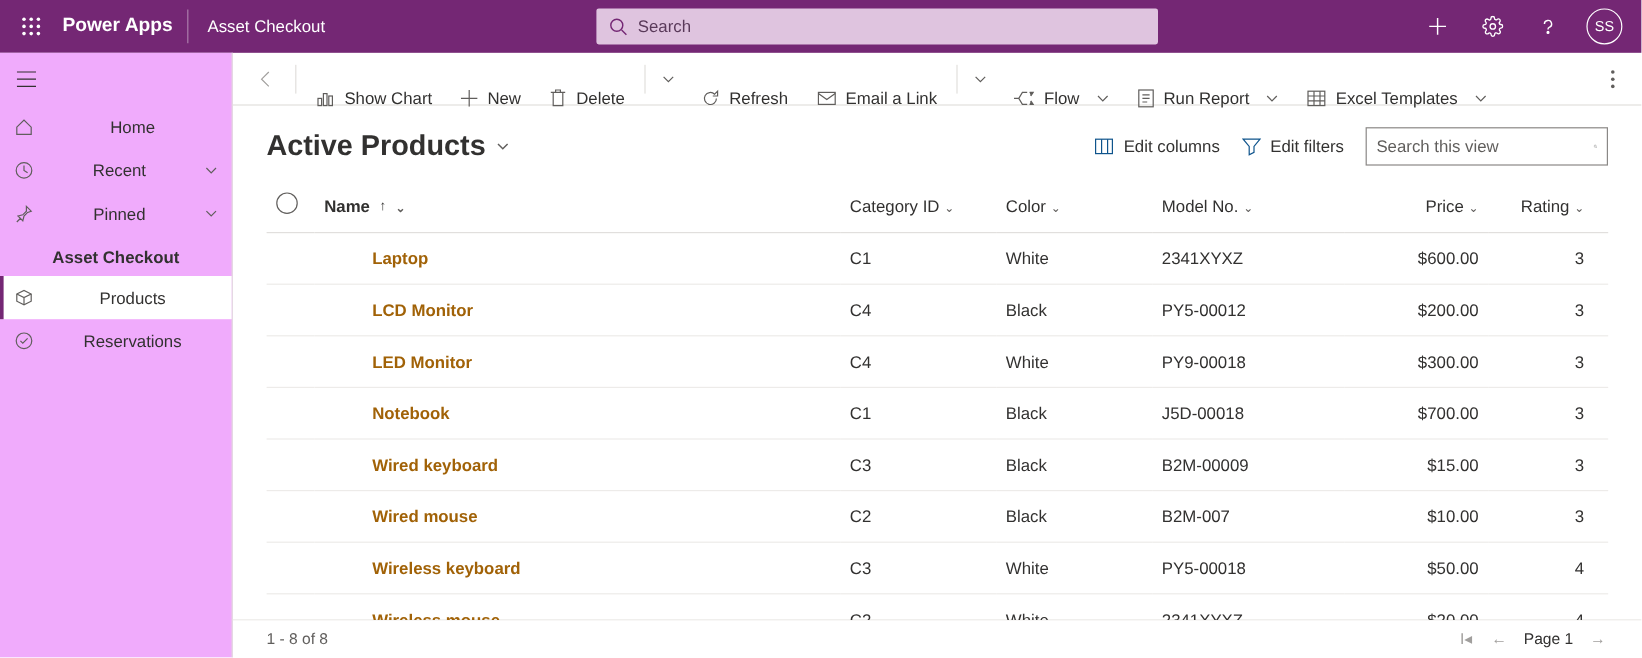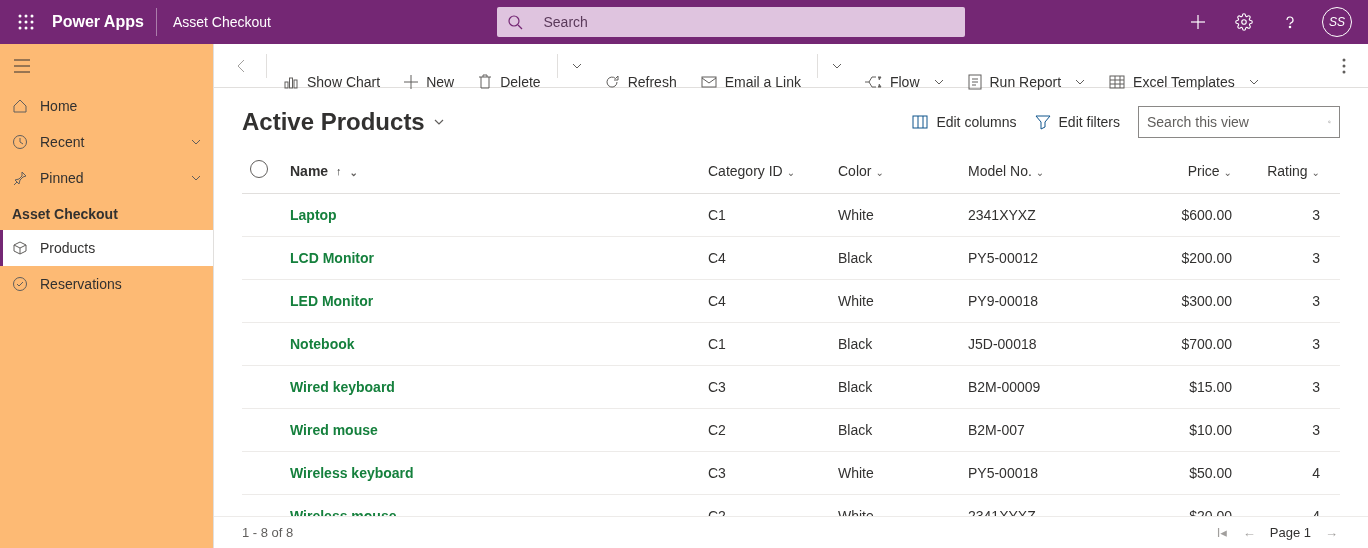--- a/index.html
+++ b/index.html
@@ -5,29 +5,29 @@
     * { margin: 0; padding: 0; box-sizing: border-box; font-family: "Segoe UI", -apple-system, sans-serif; }
     body { width: 1368px; height: 548px; overflow: hidden; background: #fff; color: #323130; font-size: 14px; }
 
     
     .topbar { height: 44px; background: #742774; color: #fff; display: flex; align-items: center; padding: 0 4px; }
     .waffle { width: 44px; display: flex; align-items: center; justify-content: center; cursor: pointer; }
     .brand { font-weight: 600; font-size: 16px; padding: 0 12px 0 4px; }
     .app-name { font-size: 14px; padding: 0 16px; border-left: 1px solid rgba(255,255,255,0.4); height: 28px; display: flex; align-items: center; }
     .search-wrap { flex: 1; display: flex; justify-content: center; }
     .search-box { width: 468px; height: 30px; background: #dfc4df; border-radius: 2px; display: flex; align-items: center; padding: 0 10px; color: #5a3a5a; }
-    .search-box input { border: none; background: transparent; outline: none; flex: 1; font-size: 14px; color: #323130; margin-left: 20px; }
+    .search-box input { border: none; background: transparent; outline: none; flex: 1; font-size: 14px; color: #323130; margin-left: 8px; }
     .search-box input::placeholder { color: #5a3a5a; }
     .top-actions { display: flex; align-items: center; gap: 2px; padding-right: 4px; }
     .top-icon-btn { width: 44px; height: 44px; display: flex; align-items: center; justify-content: center; cursor: pointer; }
-    .avatar-circle { width: 30px; height: 30px; border: 1px solid #fff; border-radius: 50%; display: flex; align-items: center; justify-content: center; font-size: 12px; margin: 0 8px; font-style: italic; }
+    .avatar-circle { width: 30px; height: 30px; border: 1px solid #fff; border-radius: 50%; display: flex; align-items: center; justify-content: center; font-size: 12px; margin: 0 8px; }
 
     
     .content { display: flex; height: calc(100% - 44px); }
-    .sidebar { width: 214px; border-right: 1px solid #e1dfdd; background: #fdba74; display: flex; flex-direction: column; }
+    .sidebar { width: 194px; border-right: 1px solid #e1dfdd; background: #f0abfc; display: flex; flex-direction: column; text-align: center; }
     .side-toggle { height: 44px; display: flex; align-items: center; padding-left: 14px; cursor: pointer; }
     .side-item { height: 36px; display: flex; align-items: center; padding: 0 12px; cursor: pointer; gap: 12px; color: #323130; }
     .side-item .label { flex: 1; }
     .side-section { font-weight: 600; padding: 10px 12px 8px; }
     .side-item.active { background: #fff; border-left: 3px solid #742774; padding-left: 9px; font-weight: 400; }
     .side-icon { width: 16px; display: flex; align-items: center; justify-content: center; color: #605e5c; }
 
     .main { flex: 1; display: flex; flex-direction: column; position: relative; }
     .cmdbar { height: 44px; border-bottom: 1px solid #e1dfdd; display: flex; align-items: center; padding: 0 8px; gap: 4px; }
     .cmd-btn { height: 44px; display: flex; align-items: center; padding: 0 10px; gap: 8px; cursor: pointer; color: #323130; margin-top: 32px; }
@@ -53,21 +53,21 @@
     .grid th { text-align: left; font-weight: 400; padding: 12px 8px; border-bottom: 1px solid #e1dfdd; color: #323130; white-space: nowrap; }
     .grid td { padding: 13px 8px; border-bottom: 1px solid #edebe9; white-space: nowrap; }
     .grid .col-check { width: 40px; }
     .grid .col-name { min-width: 340px; font-weight: bold; }
     .grid .col-cat { width: 130px; }
     .grid .col-color { width: 130px; }
     .grid .col-model { width: 160px; }
     .grid .col-price { width: 120px; text-align: right; }
     .grid .col-rating { width: 100px; text-align: right; padding-right: 20px; }
     .grid th.col-price, .grid th.col-rating { text-align: right; }
-    .link { color: #15803d; cursor: pointer; }
+    .link { color: #a16207; cursor: pointer; margin-left: 40px; }
     .sort-asc { font-size: 11px; margin-left: 4px; position: relative; top: -1px; }
     .th-chev { color: #605e5c; font-size: 10px; margin-left: 4px; }
     .row-circle { width: 18px; height: 18px; border: 1px solid #605e5c; border-radius: 50%; display: inline-block; }
 
     .grid-footer { height: 32px; display: flex; align-items: center; padding: 0 28px; color: #605e5c; font-size: 13px; border-top: 1px solid #edebe9; }
     .pager { margin-left: auto; display: flex; align-items: center; gap: 12px; }
     .pager-btn { color: #a19f9d; cursor: pointer; padding: 0 2px; }
 
     svg { display: block; }
   </style>

